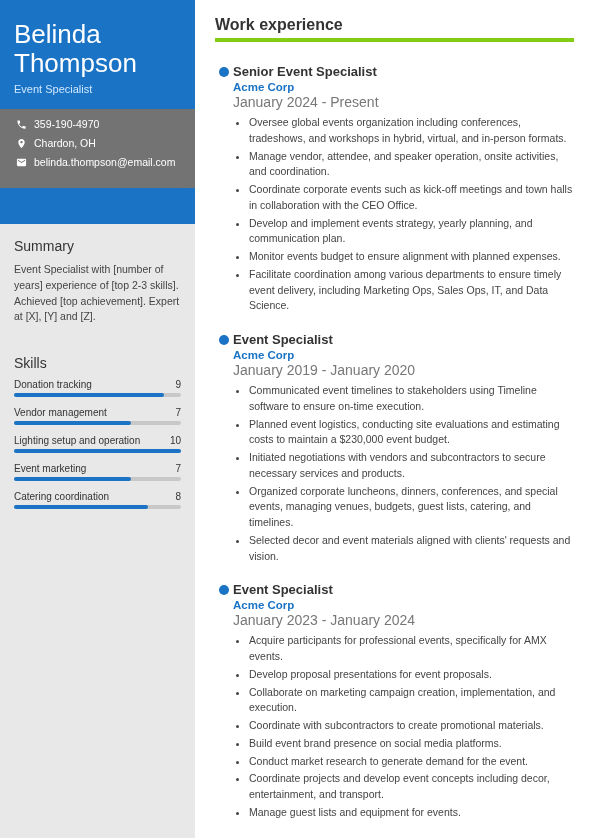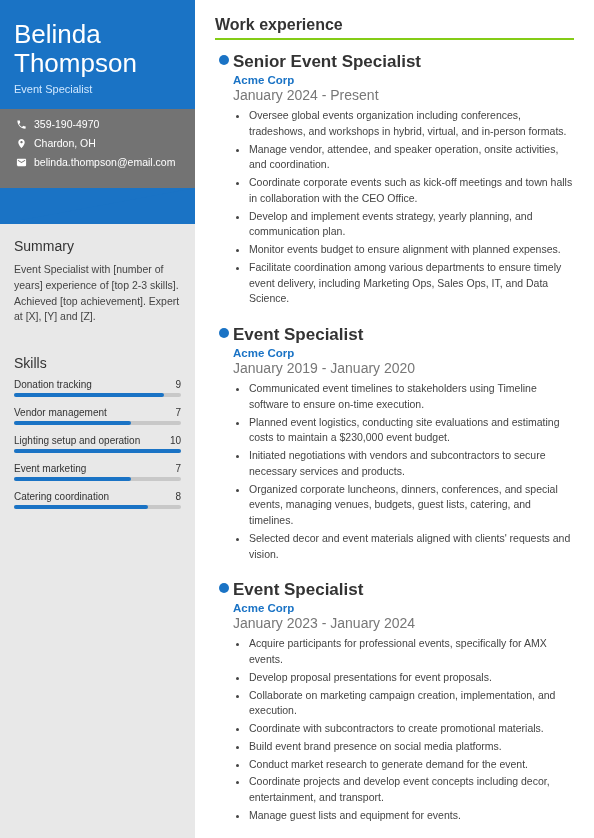--- a/index.html
+++ b/index.html
@@ -107,23 +107,23 @@
 
     
     .main {
       flex: 1;
       padding: 16px 20px 16px 20px;
     }
     .section-heading {
       font-size: 16px;
       font-weight: bold;
       color: #333;
-      border-bottom: 2px solid #84cc16;
+      border-bottom: 4px solid #84cc16;
       padding-bottom: 4px;
-      margin-bottom: 12px;
+      margin-bottom: 22px;
     }
     .job-entry {
       display: flex;
       margin-bottom: 16px;
     }
     .job-dot-col {
       width: 18px;
       flex-shrink: 0;
       display: flex;
       flex-direction: column;
@@ -132,21 +132,21 @@
     }
     .job-dot {
       width: 10px;
       height: 10px;
       background: #1a73c5;
       border-radius: 50%;
       flex-shrink: 0;
     }
     .job-content { flex: 1; }
     .job-title {
-      font-size: 17px;
+      font-size: 13px;
       font-weight: bold;
       color: #333;
       margin-bottom: 2px;
     }
     .job-company {
       font-size: 11.5px;
       font-weight: bold;
       color: #1a73c5;
       margin-bottom: 1px;
     }

